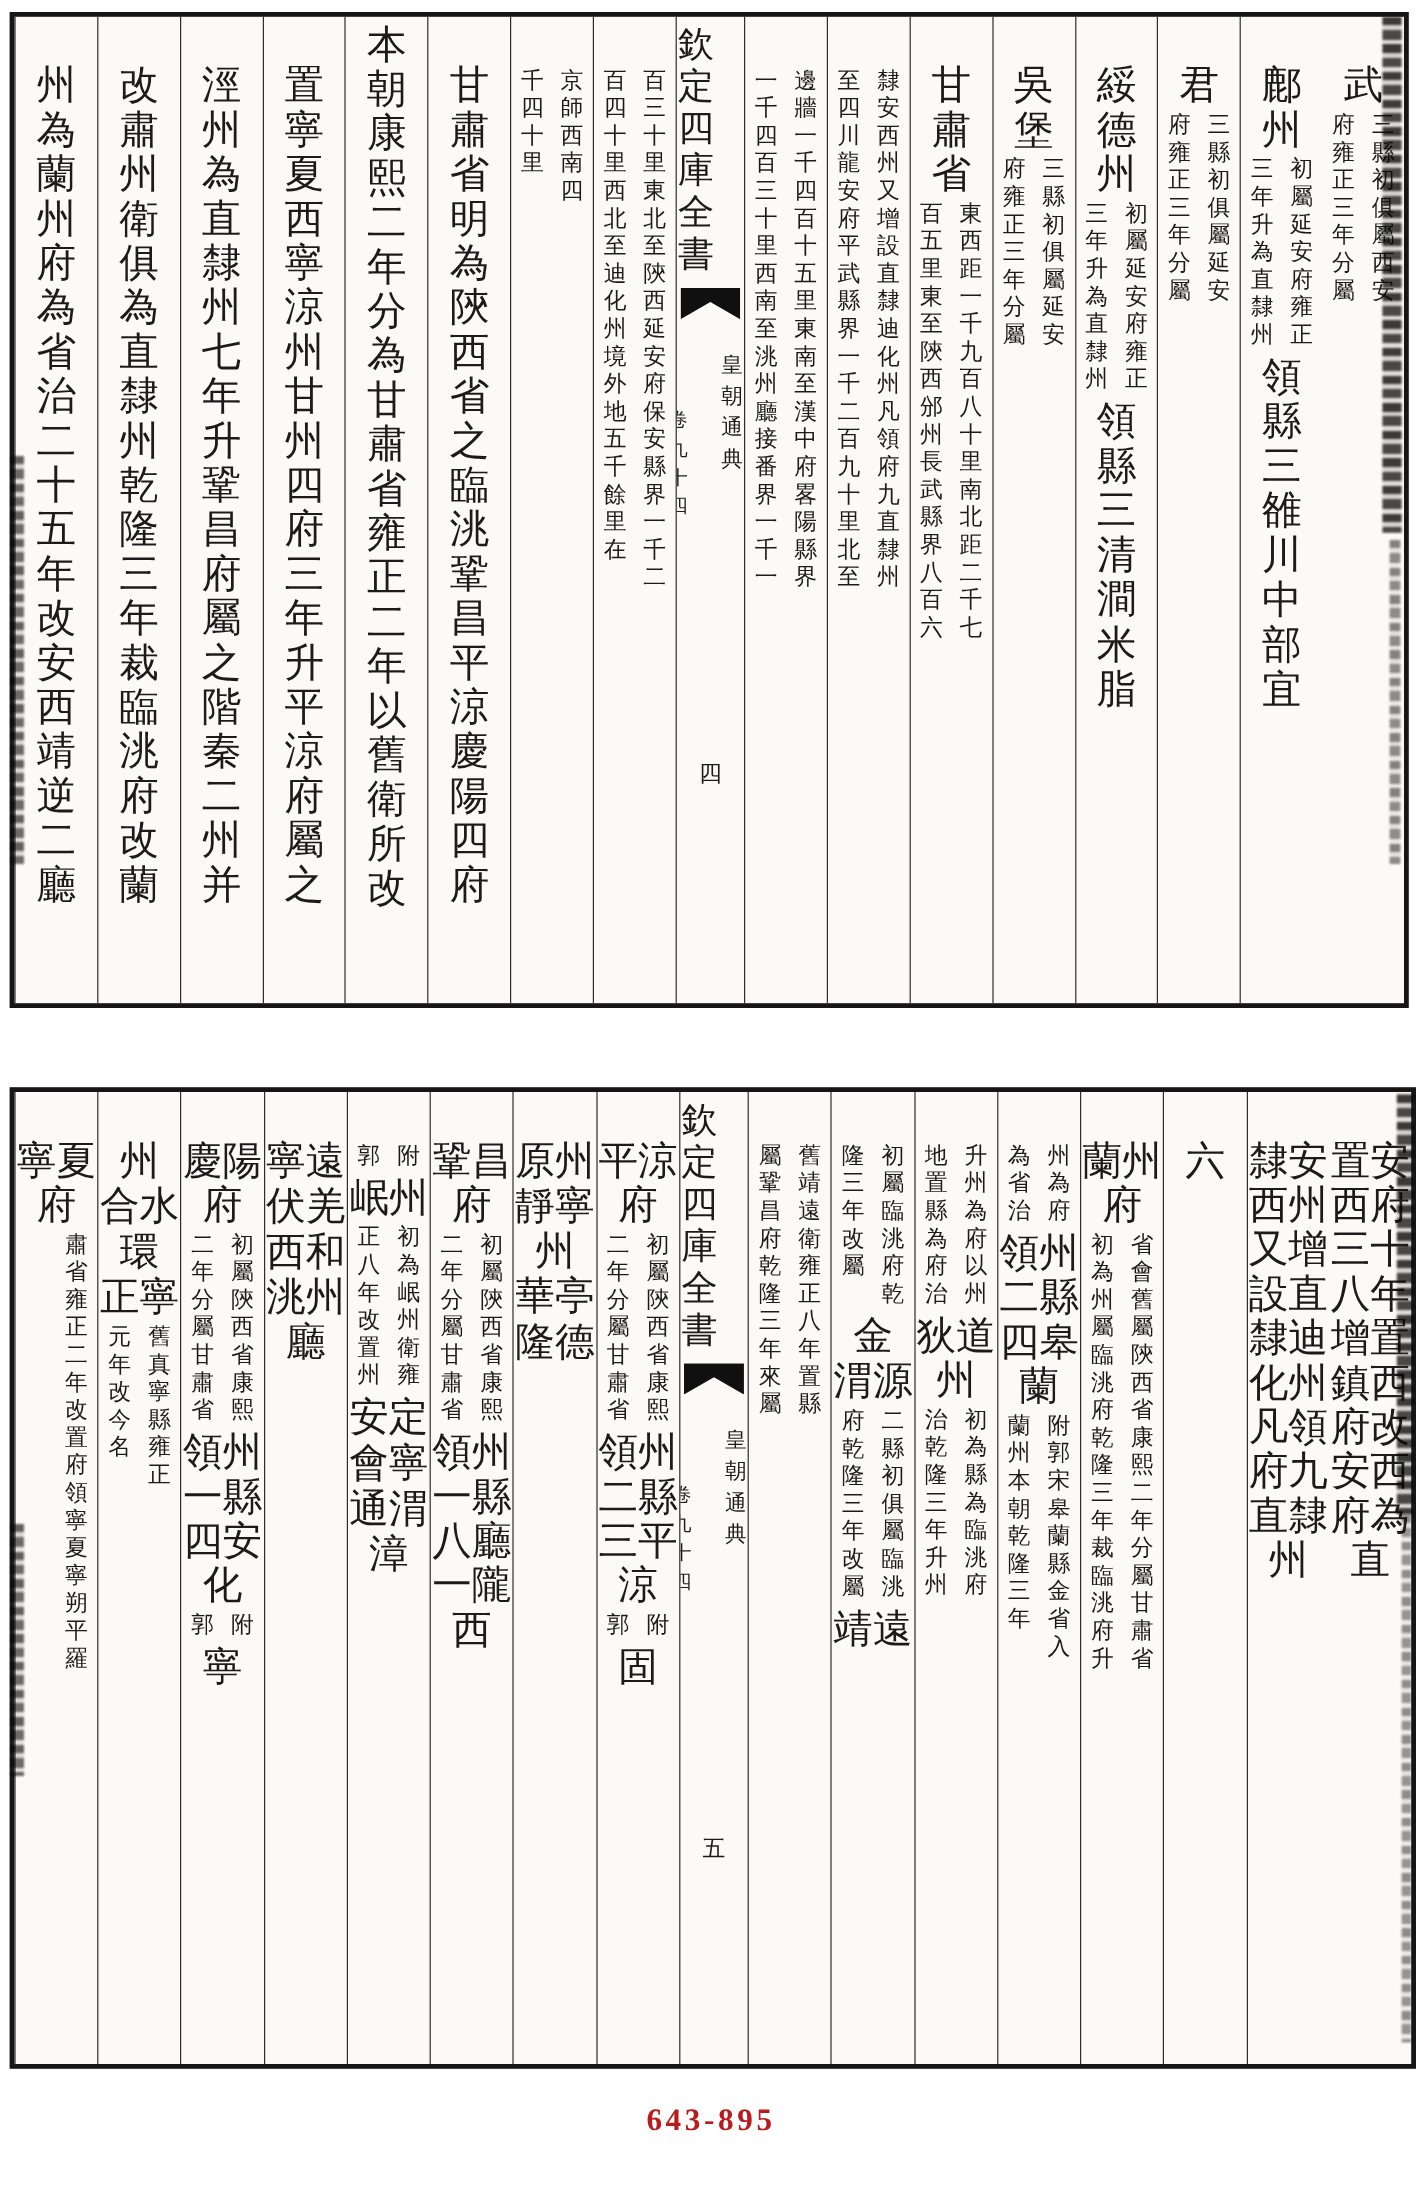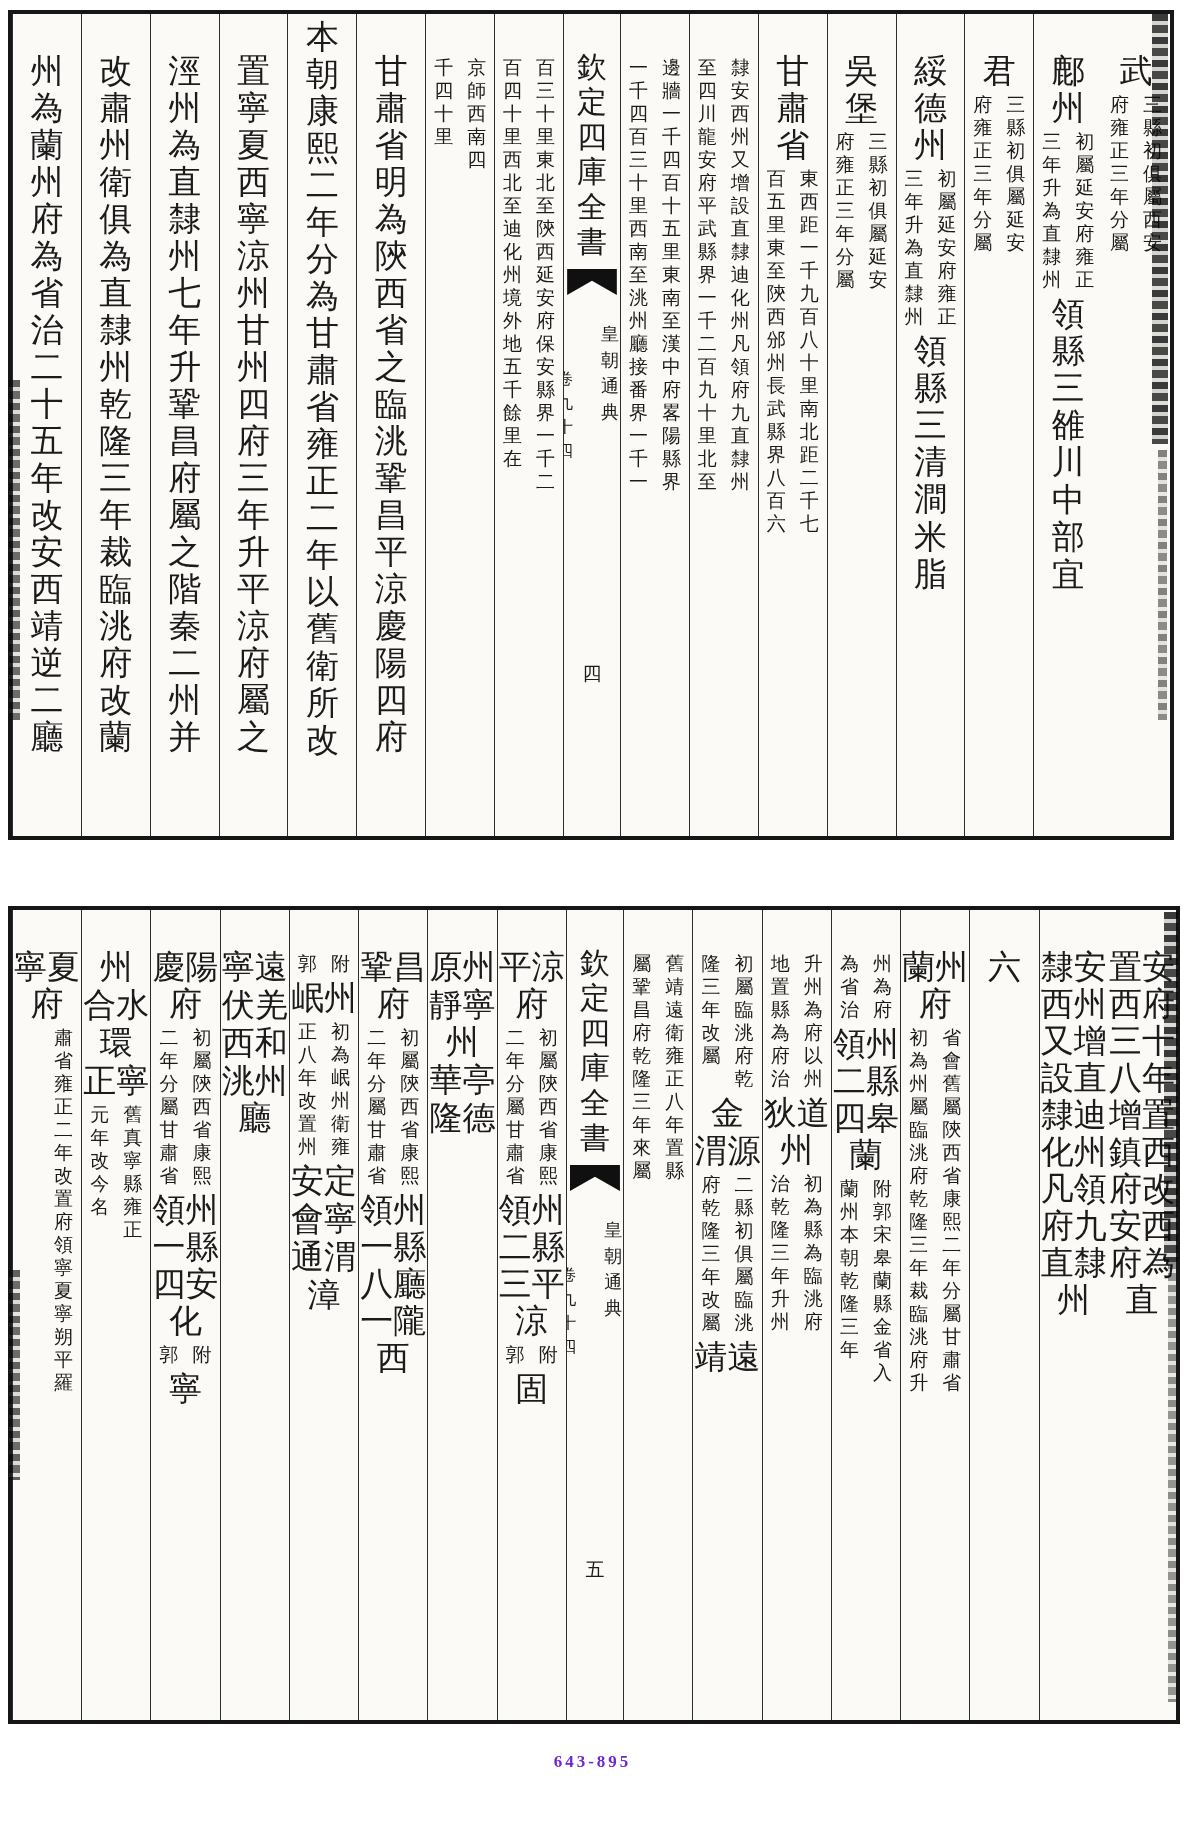--- a/index.html
+++ b/index.html
@@ -11,34 +11,34 @@
        padding:38px 1px 8px 1px;overflow:hidden;display:block;}
   .col:first-child{border-left:none;}
   .col.raised{padding-top:4px;}
   .seg-m{width:100%;text-align:center;font-size:33px;line-height:37px;
          word-break:break-all;letter-spacing:0;}
   .seg-m + .seg-m{margin-top:1px;}
   .seg-n{display:flex;flex-direction:row-reverse;width:100%;margin:4px 0;}
   .seg-n .sub{width:50%;text-align:center;font-size:19px;line-height:23px;word-break:break-all;}
   
   .col.banxin{flex:0.82 1 0;padding-top:6px;display:flex;flex-direction:column;align-items:center;}
-  .bx-title{width:100%;text-align:center;font-size:30px;line-height:35px;word-break:break-all;margin-top:29px;}
+  .bx-title{width:100%;text-align:left;font-size:30px;line-height:35px;word-break:break-all;}
   .fishtail{width:92%;height:26px;background:#101010;margin-top:10px;
             clip-path:polygon(0 0,100% 0,100% 100%,50% 45%,0 100%);}
   .bx-small{display:flex;flex-direction:row-reverse;width:100%;margin-top:26px;gap:28px;}
   .bx-book{width:50%;text-align:center;font-size:18px;line-height:26px;word-break:break-all;}
   .bx-juan{width:50%;text-align:center;font-size:16px;line-height:24px;word-break:break-all;margin-top:46px;}
   .bx-page{font-size:19px;margin-top:198px;text-align:center;width:100%;}
   
   .artifact{position:absolute;filter:blur(0.7px);opacity:0.88;
     background:repeating-linear-gradient(180deg,rgba(8,8,8,.9) 0 7px,rgba(70,70,70,.25) 7px 11px,
     rgba(12,12,12,.85) 11px 19px,rgba(90,90,90,.2) 19px 23px);}
   .footer{position:absolute;left:0;width:100%;text-align:center;
           font-family:"Liberation Serif","DejaVu Serif",serif;font-weight:bold;
-          font-size:17px;letter-spacing:3px;color:#6d28d9;}
+          font-size:26px;letter-spacing:3px;color:#b91c1c;}
 </style>
 </head>
 <body>
 
 <div id="stage">
 
   <div class="leaf" id="leaf-0" style="left:8px;top:10px;width:1166px;height:830px;">
     <div class="leaf-cols">
         <div class="col">
           <div class="seg-m">武</div>

